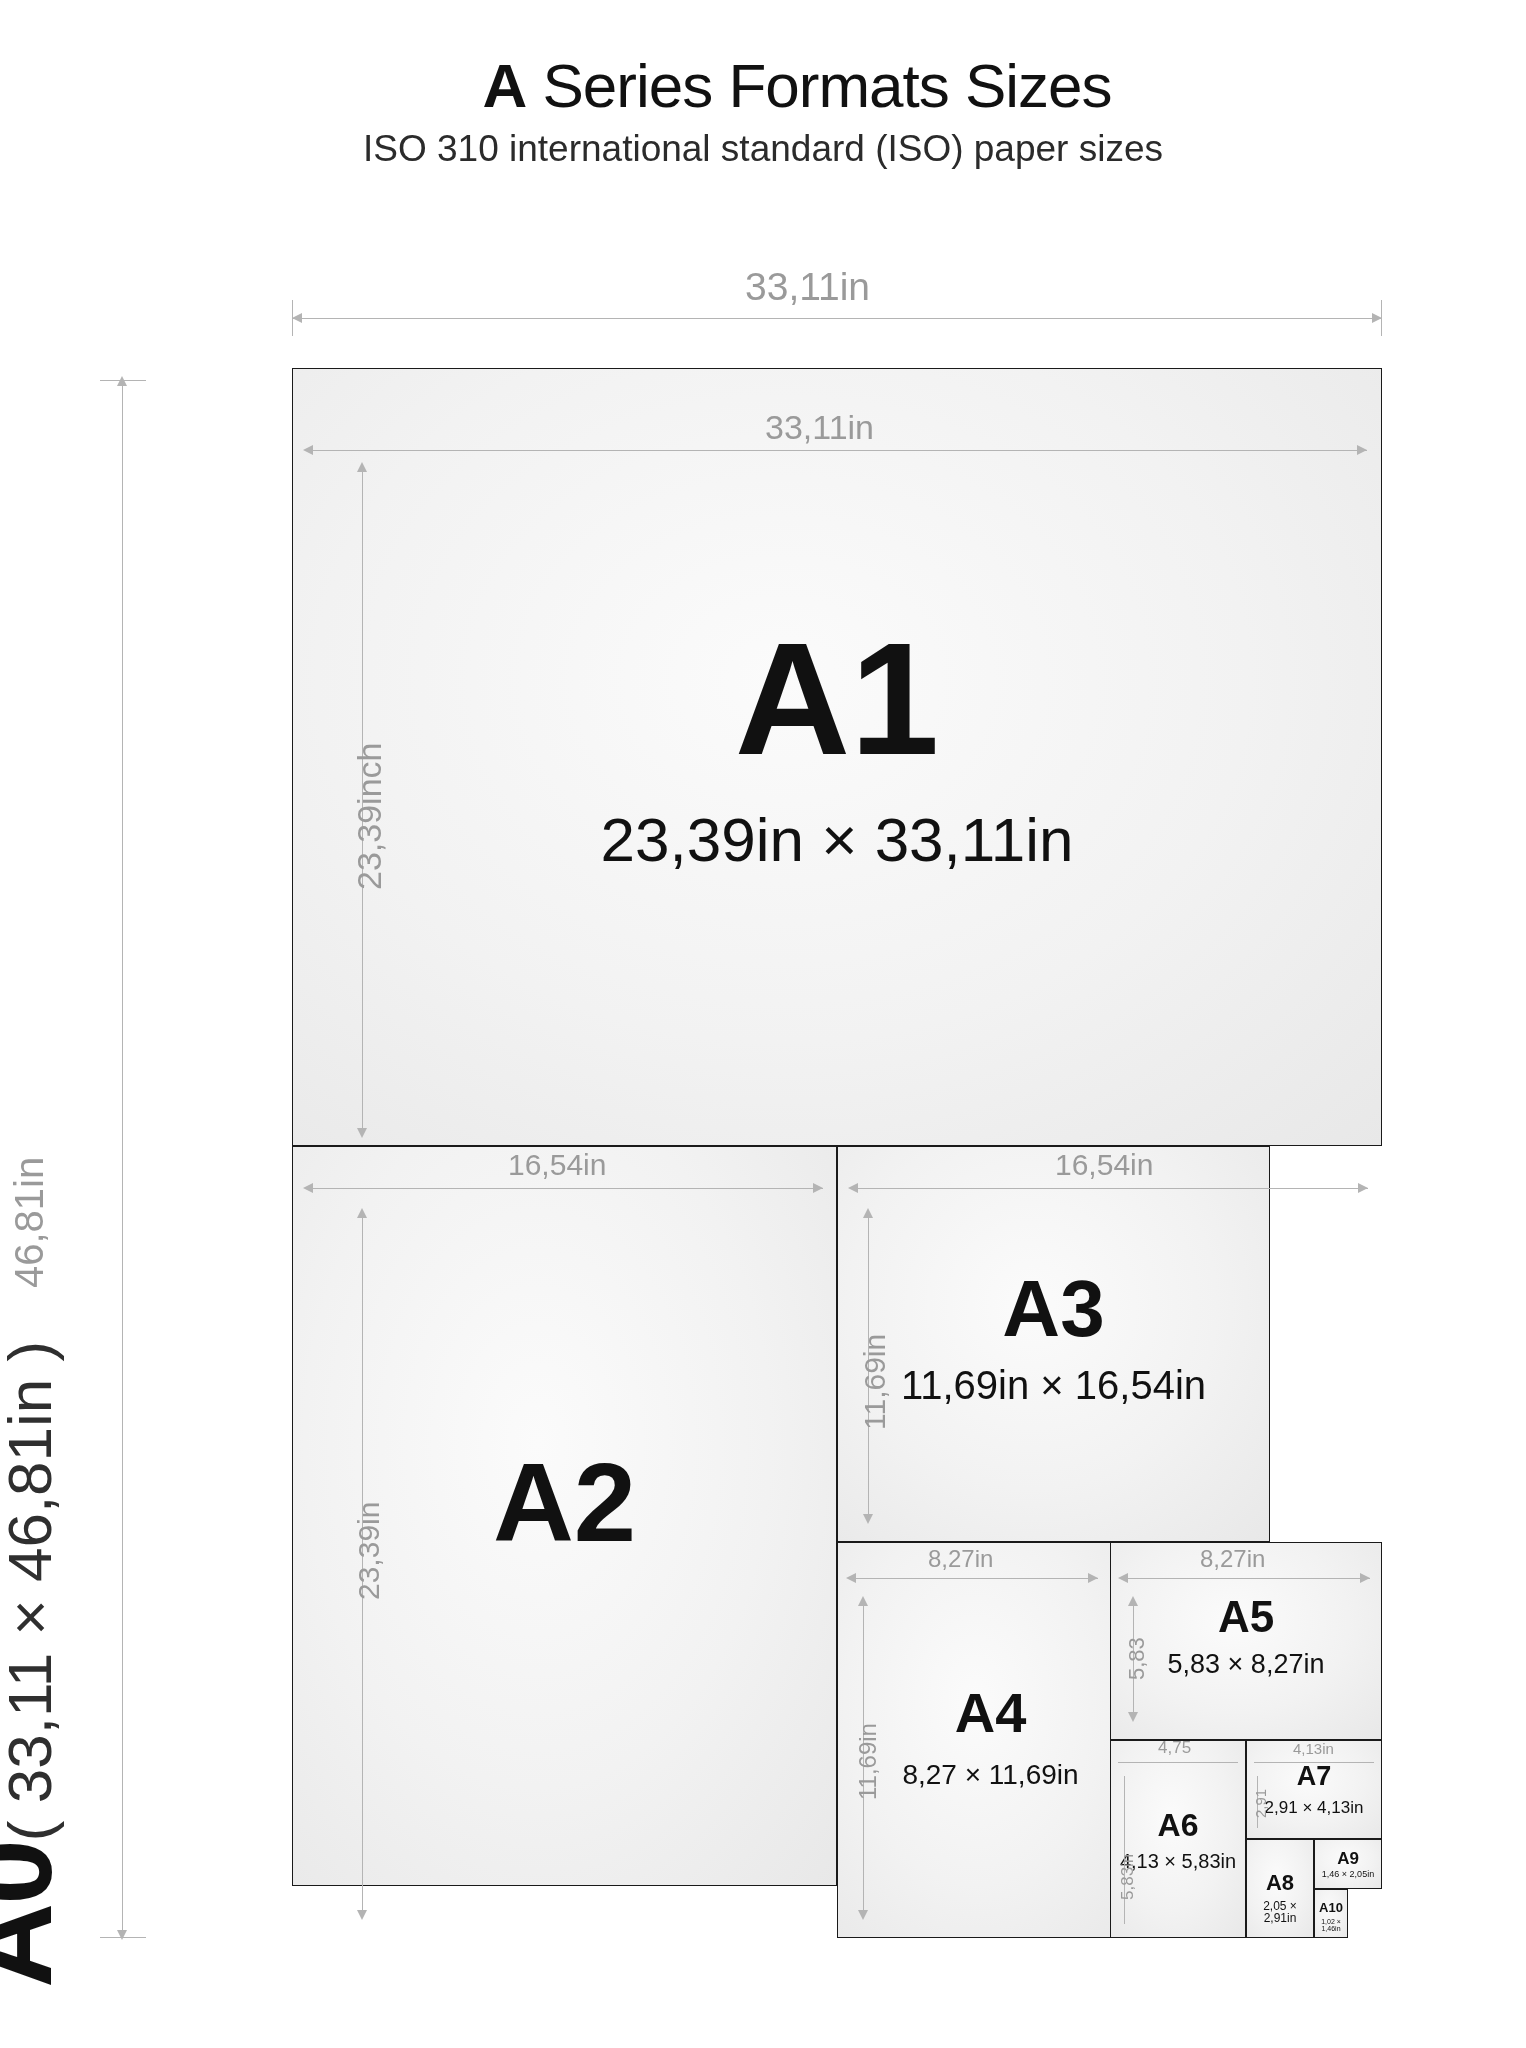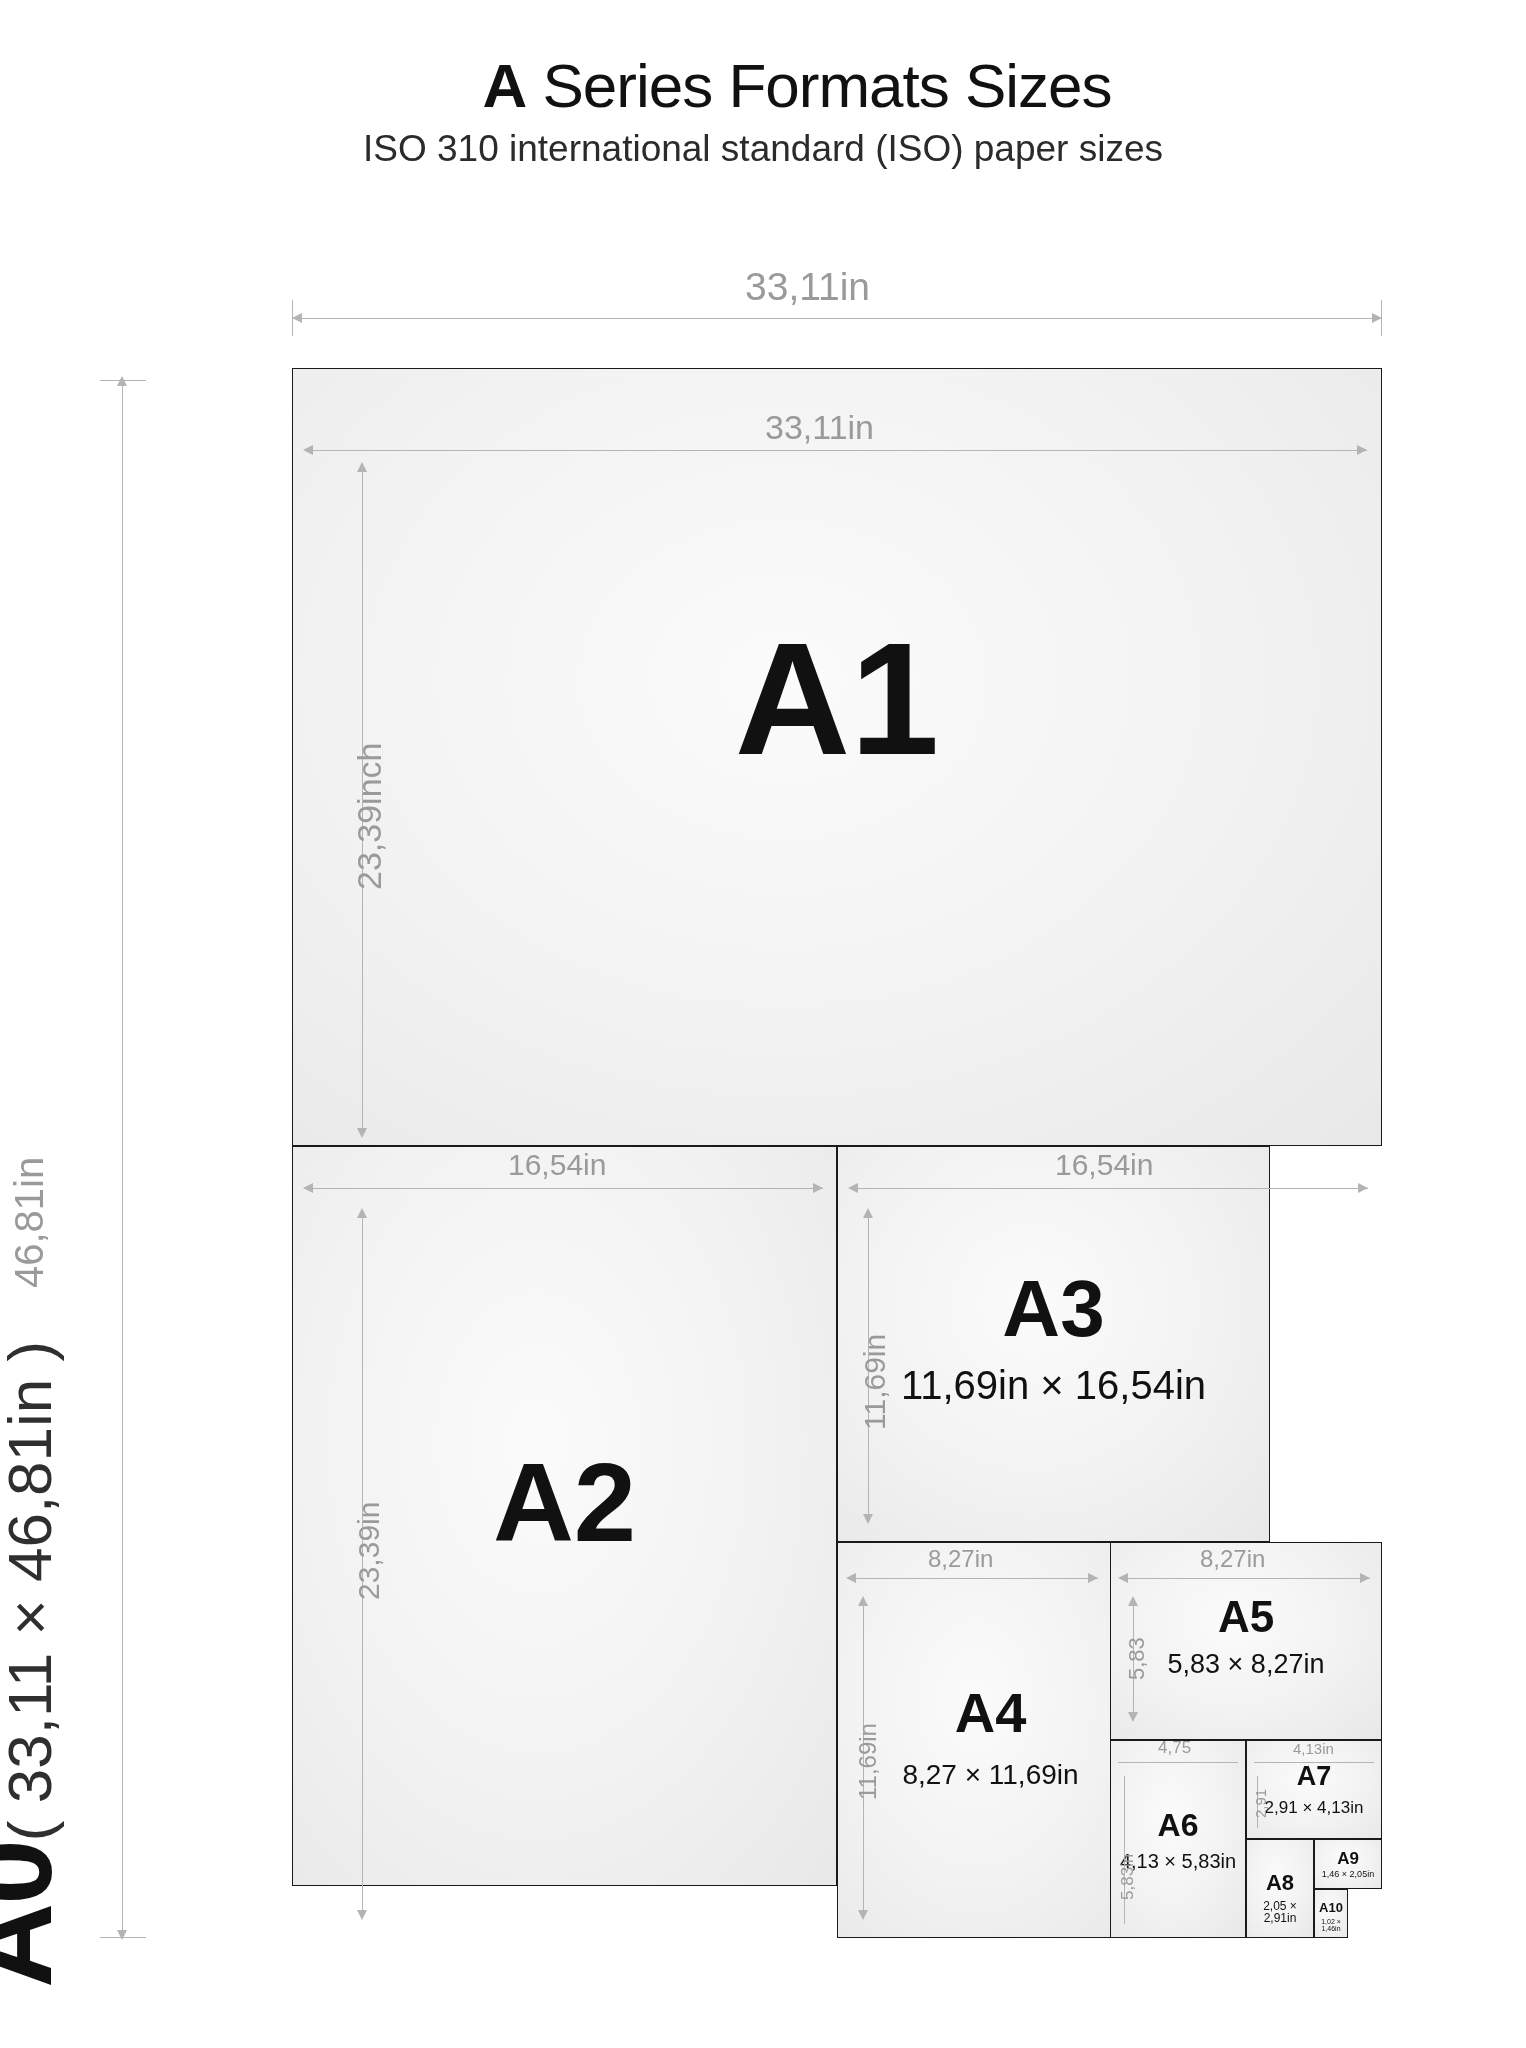--- a/index.html
+++ b/index.html
@@ -56,20 +56,21 @@
 <div class="dimline h" style="left:100px;top:380px;width:46px;"></div>
 <div class="dimline h" style="left:100px;top:1937px;width:46px;"></div>
 <div class="a0left">46,81in</div>
 
 <div class="a0label">
   <span class="big">A0</span><span class="paren">( 33,11 × 46,81in )</span>
 </div>
 
 <div class="sheet" style="left:292px;top:368px;width:1090px;height:778px;">
   <div class="lbl" style="top:250px;font-size:160px;">A1</div>
+  <div class="dim" style="top:440px;font-size:62px;">23,39in × 33,11in</div>
 </div>
 
 <div class="dimline h" style="left:305px;top:450px;width:1062px;"></div>
 <div class="arrow arr-l" style="left:303px;top:445px;"></div>
 <div class="arrow arr-r" style="left:1357px;top:445px;"></div>
 <div class="dtxt" style="left:765px;top:408px;font-size:34px;">33,11in</div>
 
 <div class="dimline v" style="left:362px;top:466px;height:670px;"></div>
 <div class="arrow arr-u" style="left:357px;top:462px;"></div>
 <div class="arrow arr-d" style="left:357px;top:1128px;"></div>

